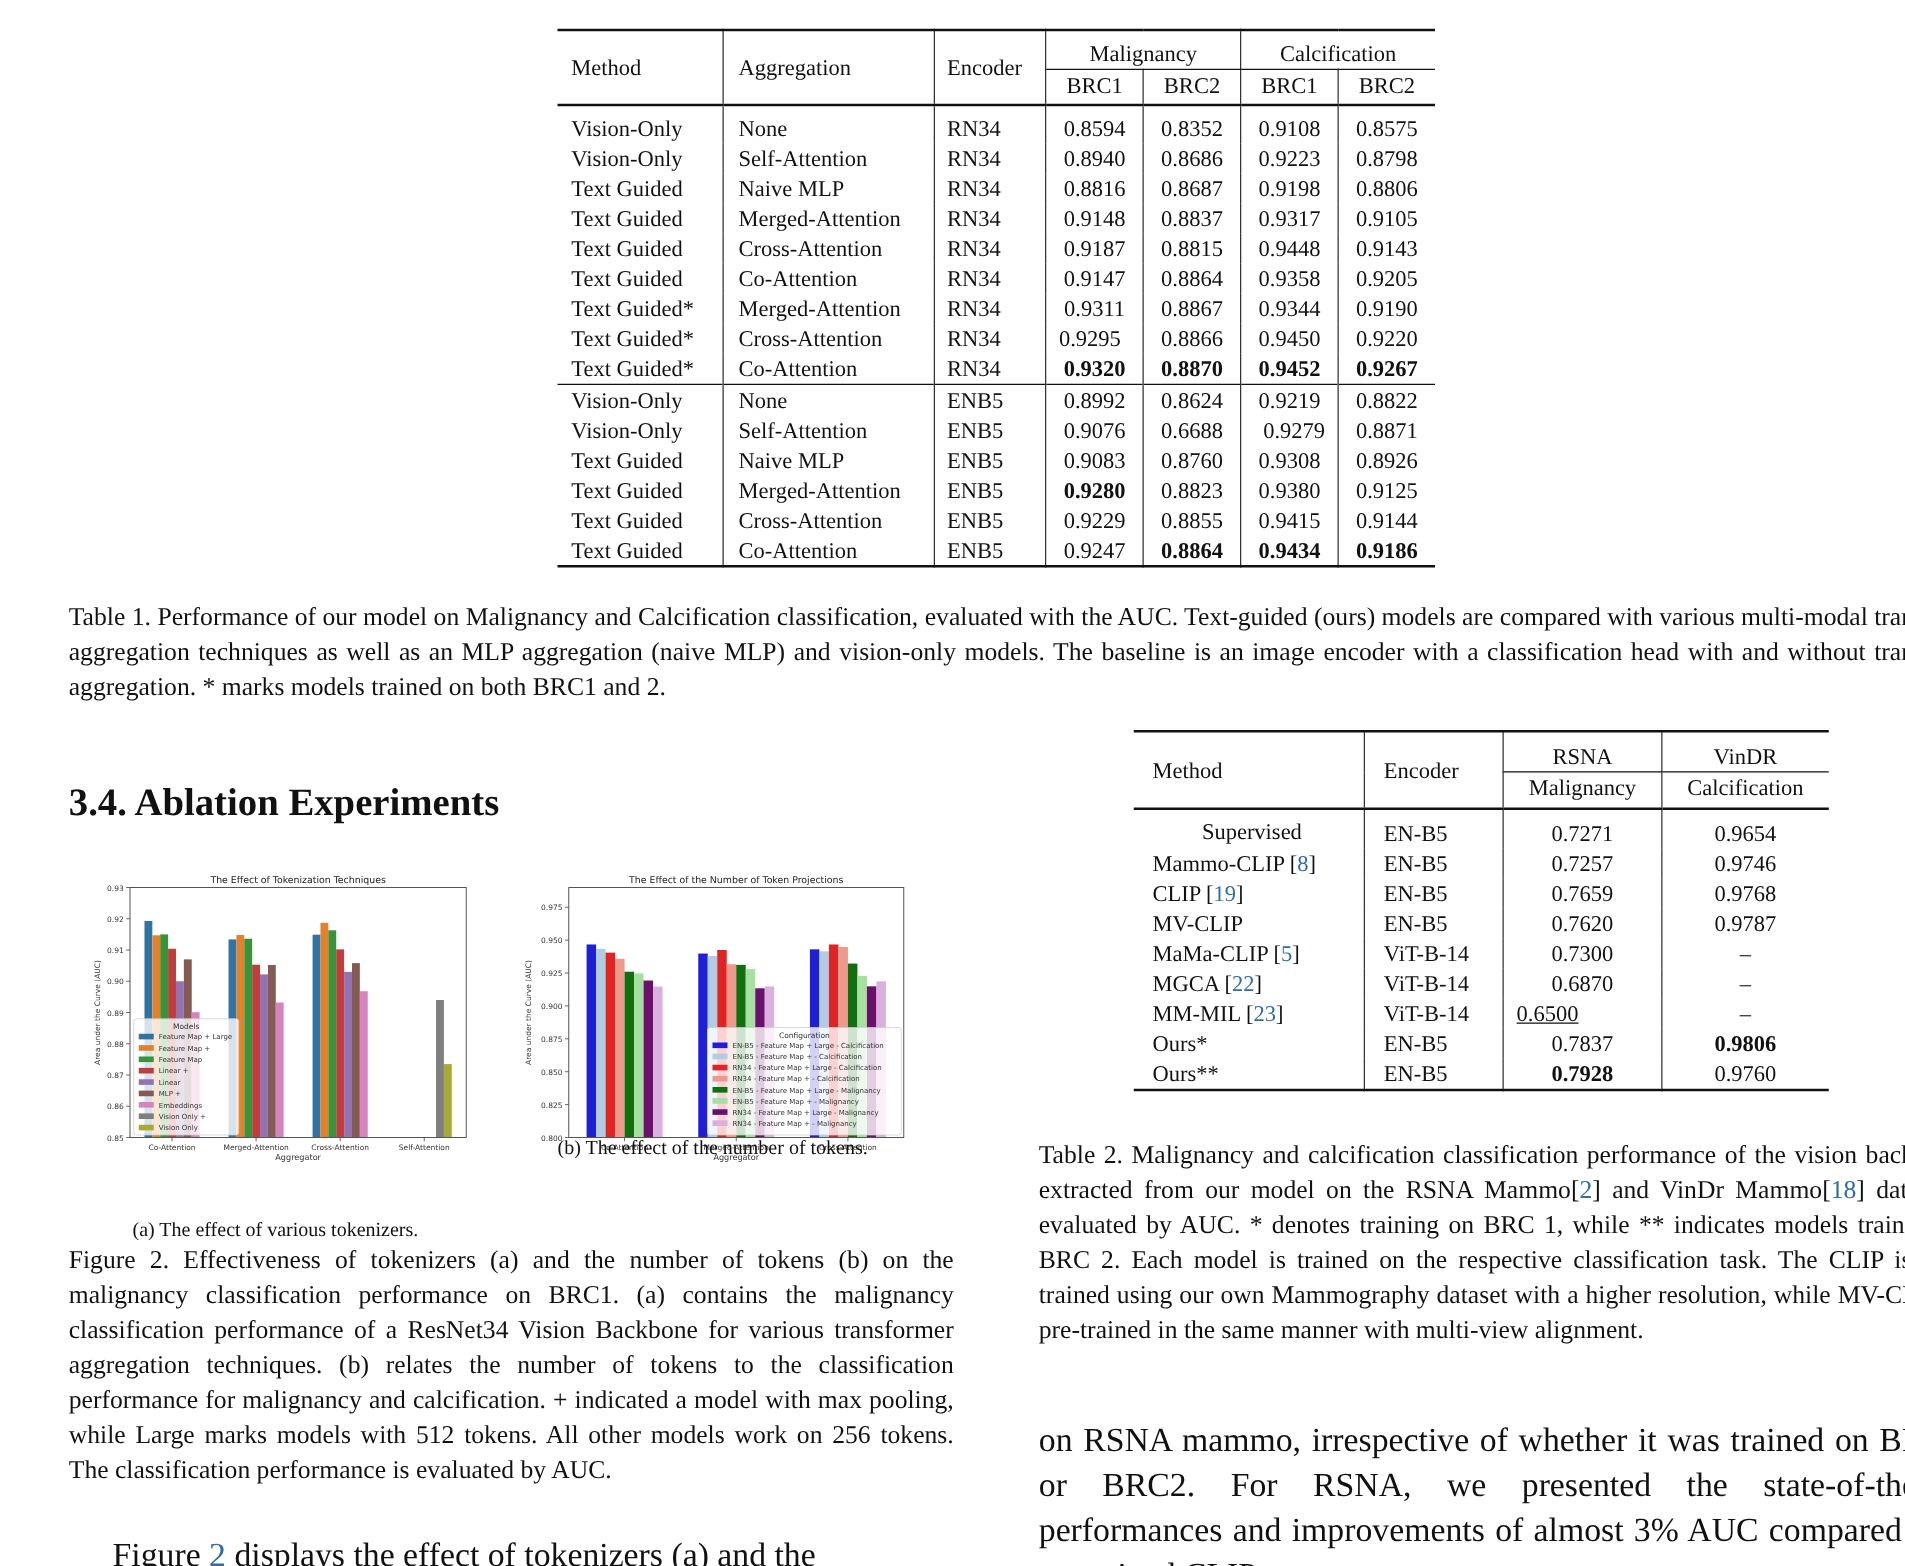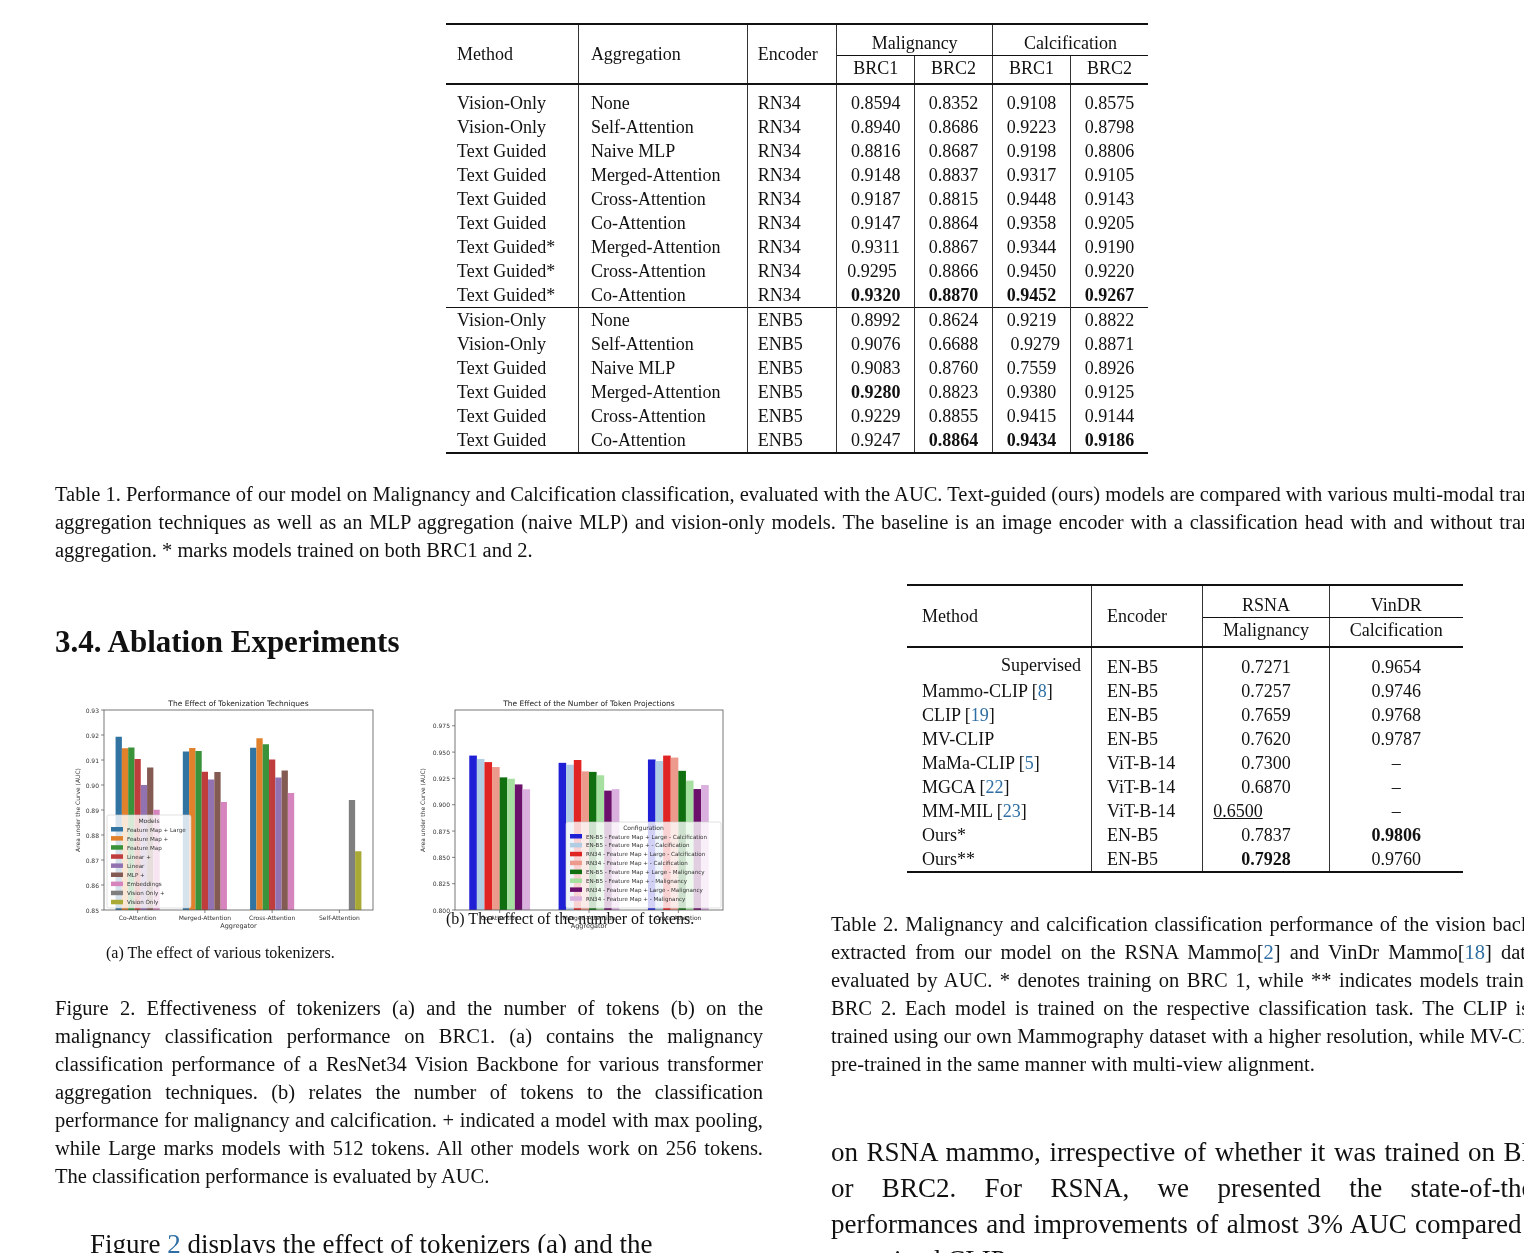--- a/index.html
+++ b/index.html
@@ -137,21 +137,21 @@
         <td class="vr" style="text-align: center; padding-left: 10px;">0.6688</td>
         <td class="vr" style="text-align: right; padding-left: 10px; margin-top: 47px;">0.9279</td>
         <td class="" style="text-align: center; padding-left: 10px;">0.8871</td>
       </tr>
       <tr>
         <td class="vr" style="text-align: left; padding-left: 11px;">Text Guided</td>
         <td class="vr" style="text-align: left; padding-left: 12px;">Naive MLP</td>
         <td class="vr" style="text-align: left; padding-left: 10px;">ENB5</td>
         <td class="vr" style="text-align: center; padding-left: 10px;">0.9083</td>
         <td class="vr" style="text-align: center; padding-left: 10px;">0.8760</td>
-        <td class="vr" style="text-align: center; padding-left: 10px;">0.7559</td>
+        <td class="vr" style="text-align: center; padding-left: 10px;">0.9308</td>
         <td class="" style="text-align: center; padding-left: 10px;">0.8926</td>
       </tr>
       <tr>
         <td class="vr" style="text-align: left; padding-left: 11px;">Text Guided</td>
         <td class="vr" style="text-align: left; padding-left: 12px;">Merged-Attention</td>
         <td class="vr" style="text-align: left; padding-left: 10px;">ENB5</td>
         <td class="vr b" style="text-align: center; padding-left: 10px;">0.9280</td>
         <td class="vr" style="text-align: center; padding-left: 10px;">0.8823</td>
         <td class="vr" style="text-align: center; padding-left: 10px;">0.9380</td>
         <td class="" style="text-align: center; padding-left: 10px;">0.9125</td>
@@ -321,21 +321,21 @@
     <rect x="155" y="174.6" width="12" height="4.5" fill="#107010"></rect>
     <text x="171" y="179.1" font-size="5.6" fill="#333">EN-B5 - Feature Map + Large - Malignancy</text>
     <rect x="155" y="183.5" width="12" height="4.5" fill="#a6e0a0"></rect>
     <text x="171" y="188" font-size="5.6" fill="#333">EN-B5 - Feature Map + - Malignancy</text>
     <rect x="155" y="192.4" width="12" height="4.5" fill="#6b106b"></rect>
     <text x="171" y="196.9" font-size="5.6" fill="#333">RN34 - Feature Map + Large - Malignancy</text>
     <rect x="155" y="201.3" width="12" height="4.5" fill="#d9b0de"></rect>
     <text x="171" y="205.8" font-size="5.6" fill="#333">RN34 - Feature Map + - Malignancy</text>
   </svg>
 
-<div class="abs capsmall" style="left:106px; top:944px;">(a) The effect of various tokenizers.</div>
+<div class="abs capsmall" style="left:106px; top:976px;">(a) The effect of various tokenizers.</div>
 <div class="abs capsmall" style="left:446px; top:910px;">(b) The effect of the number of tokens.</div>
 
 <div class="abs caption" style="left:55px; top:994px; width:708px; text-align:justify;">Figure 2. Effectiveness of tokenizers (a) and the number of tokens (b) on the malignancy classification performance on BRC1. (a) contains the malignancy classification performance of a ResNet34 Vision Backbone for various transformer aggregation techniques. (b) relates the number of tokens to the classification performance for malignancy and calcification. + indicated a model with max pooling, while Large marks models with 512 tokens.  All other models work on 256 tokens.  The classification performance is evaluated by AUC.</div>
 
 <div class="abs body-text" style="left:90px; top:1226px; width:680px; white-space:nowrap;">
   <span>Figure </span><span class="cite">2</span><span> displays the effect of tokenizers (a) and the</span>
 </div>
 
 <table class="t abs" style="left:907px; top:584px; width:556px;">
   <thead>
@@ -345,21 +345,21 @@
       <th class="vr" style="text-align:center; border-bottom:1px solid #111; padding-top:7px;">RSNA</th>
       <th style="text-align:center; border-bottom:1px solid #111; padding-top:7px;">VinDR</th>
     </tr>
     <tr>
       <th class="vr" style="border-bottom:2px solid #111; padding-bottom:4px;">Malignancy</th>
       <th style="border-bottom:2px solid #111; padding-bottom:4px;">Calcification</th>
     </tr>
   </thead>
   <tbody id="t2-body">
       <tr>
-        <td class="vr" style="text-align: right; padding-left: 15px; padding-top: 3px;"><span>Supervised</span></td>
+        <td class="vr" style="text-align: center; padding-left: 15px; padding-top: 3px;"><span>Supervised</span></td>
         <td class="vr" style="text-align: left; padding-left: 15px; padding-top: 7px;">EN-B5</td>
         <td class="vr" style="text-align: center; padding-left: 10px; padding-top: 7px;">0.7271</td>
         <td class="" style="text-align: center; padding-left: 10px; padding-top: 7px;">0.9654</td>
       </tr>
       <tr>
         <td class="vr" style="text-align: left; padding-left: 15px;"><span>Mammo-CLIP </span><span>[</span><span class="cite">8</span><span>]</span></td>
         <td class="vr" style="text-align: left; padding-left: 15px;">EN-B5</td>
         <td class="vr" style="text-align: center; padding-left: 10px;">0.7257</td>
         <td class="" style="text-align: center; padding-left: 10px; margin-top: 40px;">0.9746</td>
       </tr>

